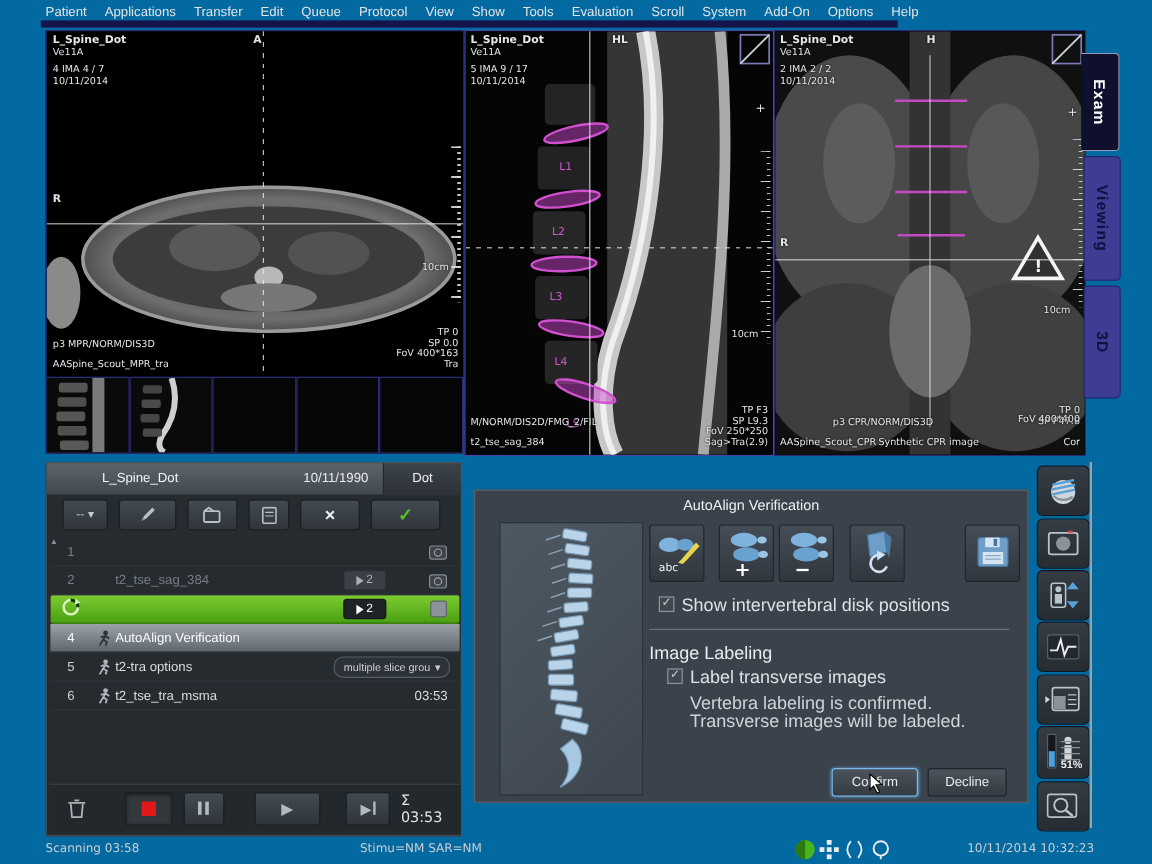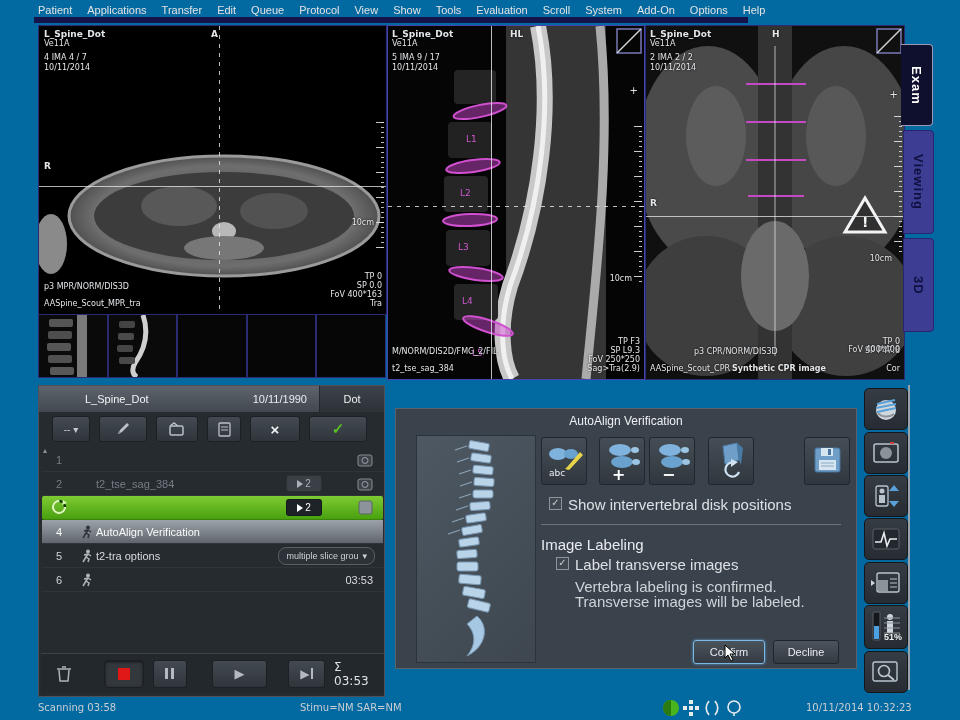--- a/index.html
+++ b/index.html
@@ -270,21 +270,21 @@
       <line x1="25" y1="1" x2="1" y2="25" stroke="#cfd4d8" stroke-width="1.5"></line>
     </svg>
     <div class="ov" style="right:6px;top:62px;font-size:10px;">+</div>
     <div class="ov bold" style="left:4px;top:3px;">L_Spine_Dot</div>
     <div class="ov" style="left:4px;top:13px;">Ve11A</div>
     <div class="ov" style="left:4px;top:27px;">2 IMA 2 / 2</div>
     <div class="ov" style="left:4px;top:37px;">10/11/2014</div>
     <div class="ov bold" style="left:126px;top:3px;">H</div>
     <div class="ov bold" style="left:4px;top:172px;">R</div>
     <div class="ov" style="right:12px;top:228px;">10cm</div>
-    <div class="ov" style="left:86px;bottom:5px;font-weight:bold;">Synthetic CPR image</div>
+    <div class="ov" style="left:86px;bottom:5px;">Synthetic CPR image</div>
     <div class="ov" style="left:4px;bottom:22px;padding-left:44px;">p3 CPR/NORM/DIS3D</div>
     <div class="ov" style="left:4px;bottom:5px;">AASpine_Scout_CPR</div>
     <div class="ov right" style="right:4px;bottom:32px;">TP 0</div>
     <div class="ov right" style="right:4px;bottom:23px;">SP P47.8</div>
     <div class="ov right" style="right:4px;bottom:24px;">FoV 400*400</div>
     <div class="ov right" style="right:4px;bottom:5px;">Cor</div>
   </div>
 
   <div id="tab-exam" class="vtab">Exam</div>
   <div id="tab-viewing" class="vtab">Viewing</div>
@@ -395,20 +395,21 @@
         </span>
       </div>
       <div class="prow lite">
         <span class="num">6</span>
         <span class="islot">
           <svg width="13" height="14">
             <circle cx="8" cy="2.5" r="2" fill="#aeb5bb"></circle>
             <path d="M3 13 L6 8 L8 5 L11 7 M6 8 L9 10 L8 13 M8 5 L4 6" stroke="#aeb5bb" stroke-width="1.5" fill="none"></path>
           </svg>
         </span>
+        <span class="pname">t2_tse_tra_msma</span>
         <span style="margin-left:auto;margin-right:10px;color:#d8dce0;">03:53</span>
       </div>
     </div>
 
     <div id="transport">
       <div class="trbtn" style="width:30px;background:none;border:none;">
         <svg width="16" height="18">
           <path d="M3 5 L4 16 L12 16 L13 5" fill="none" stroke="#aeb4ba" stroke-width="1.5"></path>
           <line x1="1" y1="4" x2="15" y2="4" stroke="#aeb4ba" stroke-width="1.5"></line>
           <line x1="6" y1="2" x2="10" y2="2" stroke="#aeb4ba" stroke-width="1.5"></line>

